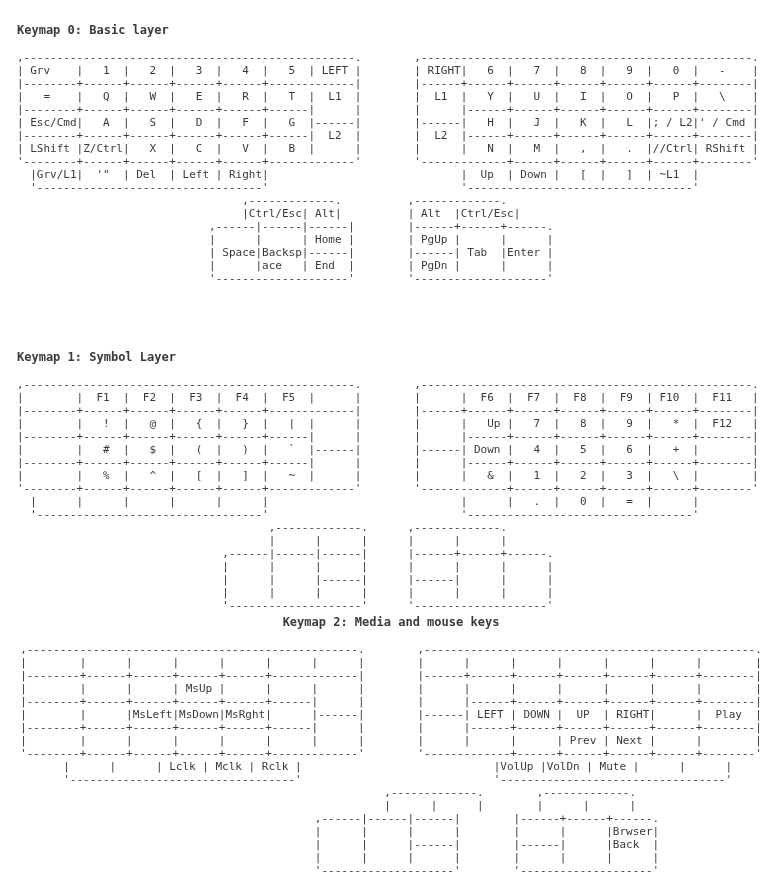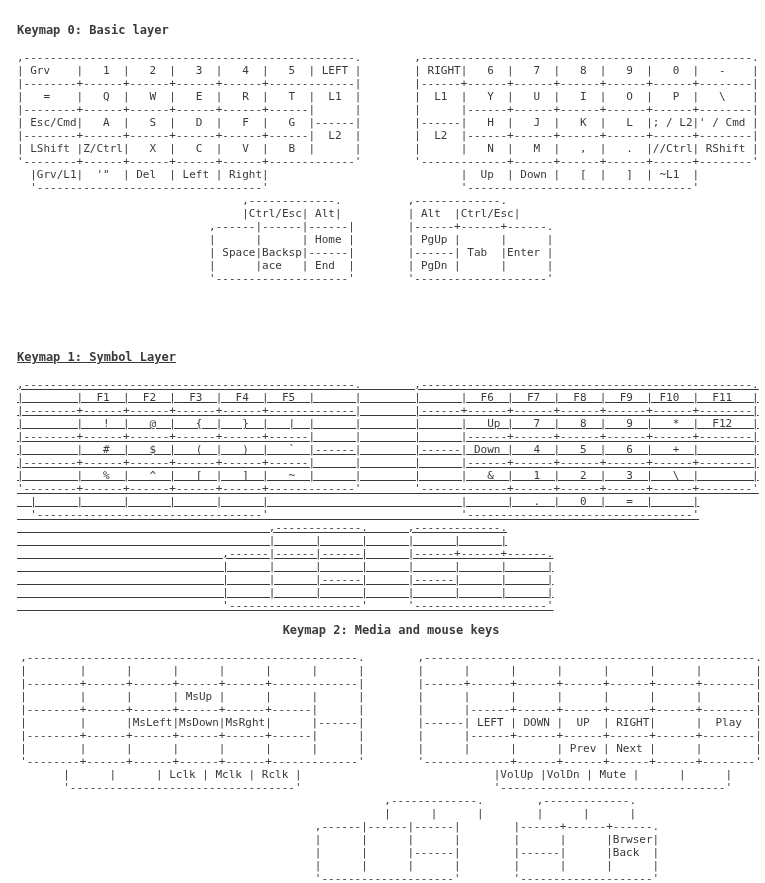--- a/index.html
+++ b/index.html
@@ -10,21 +10,21 @@
     overflow: hidden;
   }
   .doc {
     box-sizing: border-box;
     padding: 24px 0 0 17px;
     font-family: "DejaVu Sans Mono", "Liberation Mono", monospace;
     color: #3a3a3a;
   }
   section.keymap-section { margin: 0; }
   section#section-0 { margin-bottom: 66px; }
-  section#section-1 { margin-bottom: 12px; text-decoration: underline; }
+  section#section-1 { margin-bottom: 4px; }
   section#section-2 { margin-bottom: 0; text-align: center; }
   h2.keymap-title {
     font-family: "DejaVu Sans Mono", "Liberation Mono", monospace;
     font-size: 12px;
     line-height: 13px;
     font-weight: bold;
     color: #3a3a3a;
     margin: 0 0 14px 0;
     white-space: pre;
   }

